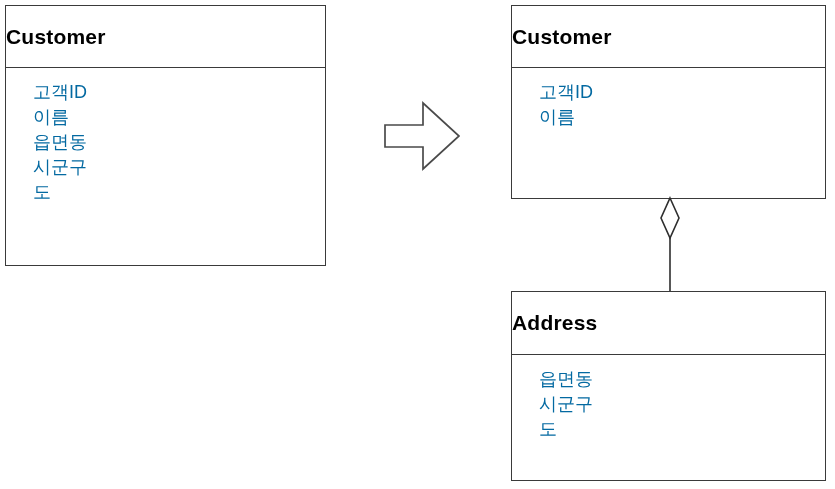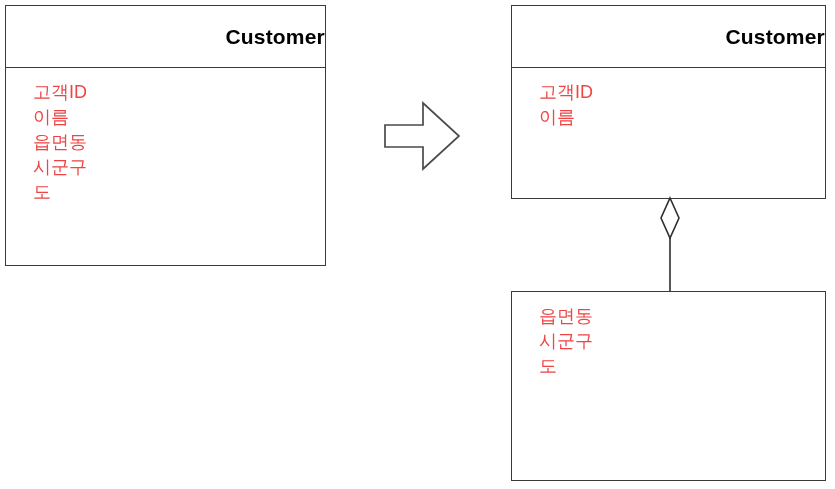--- a/index.html
+++ b/index.html
@@ -26,38 +26,38 @@
     position: absolute;
     box-sizing: border-box;
     background: #ffffff;
     border: 1.6px solid #3a3a3a;
   }
   .class-header {
     box-sizing: border-box;
     border-bottom: 1.6px solid #3a3a3a;
     display: flex;
     align-items: center;
-    justify-content: flex-end;
+    justify-content: flex-start;
   }
   .class-title {
     font-size: 21px;
     font-weight: bold;
     letter-spacing: 0.2px;
     color: #000000;
     white-space: nowrap;
   }
   .class-attrs {
     box-sizing: border-box;
     padding-left: 27px;
     padding-top: 12px;
   }
   .attr {
     font-size: 18px;
     line-height: 25px;
-    color: #ef4444;
+    color: #0369a1;
     white-space: nowrap;
   }
 
   
   #box-left-customer {
     left: 5px;
     top: 5px;
     width: 321px;
     height: 261px;
   }
@@ -134,20 +134,23 @@
   </div>
 
   <div id="aggregation-connector">
     <svg width="34" height="98" viewBox="0 0 34 98" xmlns="http://www.w3.org/2000/svg">
       <polygon points="15,2 24,22 15,42 6,22" fill="#ffffff" stroke="#2e2e2e" stroke-width="1.6"></polygon>
       <line x1="15" y1="42" x2="15" y2="97" stroke="#2e2e2e" stroke-width="1.6"></line>
     </svg>
   </div>
 
   <div class="class-box" id="box-address">
+    <div class="class-header">
+      <span class="class-title">Address</span>
+    </div>
     <div class="class-attrs">
       <div class="attr">읍면동</div>
       <div class="attr">시군구</div>
       <div class="attr">도</div>
     </div>
   </div>
 
 </div>
 
 </body></html>

